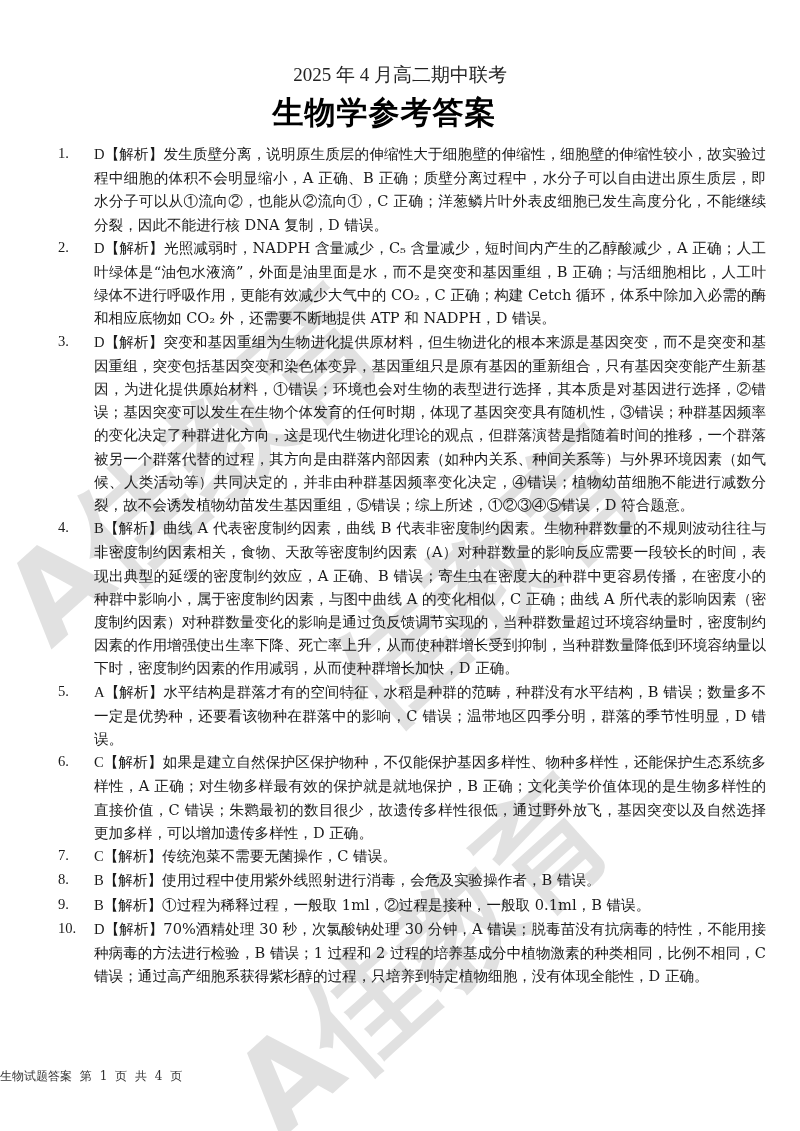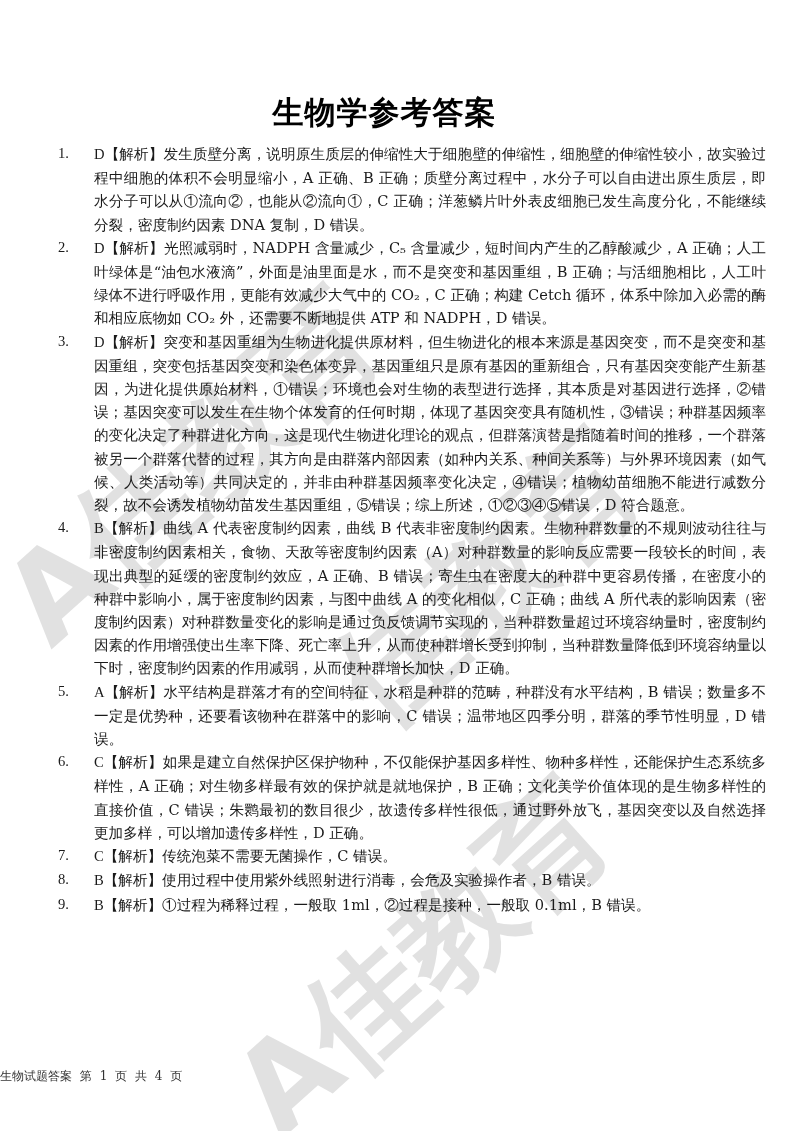--- a/index.html
+++ b/index.html
@@ -45,25 +45,26 @@
 </style>
 </head>
 <body>
 
 <div class="page">
 
   <div class="watermark wm1">A佳教育</div>
   <div class="watermark wm2">佳教育</div>
   <div class="watermark wm3">A佳教育</div>
 
+  <div class="exam-title">2025 年 4 月高二期中联考</div>
   <div class="doc-title">生物学参考答案</div>
 
   <div class="answers">
     <p class="item">
-      <span class="num">1.</span><span class="ans">D</span><span class="tag">【解析】</span><span>发生质壁分离，说明原生质层的伸缩性大于细胞壁的伸缩性，细胞壁的伸缩性较小，故实验过程中细胞的体积不会明显缩小，A 正确、B 正确；质壁分离过程中，水分子可以自由进出原生质层，即水分子可以从①流向②，也能从②流向①，C 正确；洋葱鳞片叶外表皮细胞已发生高度分化，不能继续分裂，密度制约因素 DNA 复制，D 错误。</span>
+      <span class="num">1.</span><span class="ans">D</span><span class="tag">【解析】</span><span>发生质壁分离，说明原生质层的伸缩性大于细胞壁的伸缩性，细胞壁的伸缩性较小，故实验过程中细胞的体积不会明显缩小，A 正确、B 正确；质壁分离过程中，水分子可以自由进出原生质层，即水分子可以从①流向②，也能从②流向①，C 正确；洋葱鳞片叶外表皮细胞已发生高度分化，不能继续分裂，因此不能进行核 DNA 复制，D 错误。</span>
     </p>
     <p class="item">
       <span class="num">2.</span><span class="ans">D</span><span class="tag">【解析】</span><span>光照减弱时，NADPH 含量减少，C₅ 含量减少，短时间内产生的乙醇酸减少，A 正确；人工叶绿体是“油包水液滴”，外面是油里面是水，而不是突变和基因重组，B 正确；与活细胞相比，人工叶绿体不进行呼吸作用，更能有效减少大气中的 CO₂，C 正确；构建 Cetch 循环，体系中除加入必需的酶和相应底物如 CO₂ 外，还需要不断地提供 ATP 和 NADPH，D 错误。</span>
     </p>
     <p class="item">
       <span class="num">3.</span><span class="ans">D</span><span class="tag">【解析】</span><span>突变和基因重组为生物进化提供原材料，但生物进化的根本来源是基因突变，而不是突变和基因重组，突变包括基因突变和染色体变异，基因重组只是原有基因的重新组合，只有基因突变能产生新基因，为进化提供原始材料，①错误；环境也会对生物的表型进行选择，其本质是对基因进行选择，②错误；基因突变可以发生在生物个体发育的任何时期，体现了基因突变具有随机性，③错误；种群基因频率的变化决定了种群进化方向，这是现代生物进化理论的观点，但群落演替是指随着时间的推移，一个群落被另一个群落代替的过程，其方向是由群落内部因素（如种内关系、种间关系等）与外界环境因素（如气候、人类活动等）共同决定的，并非由种群基因频率变化决定，④错误；植物幼苗细胞不能进行减数分裂，故不会诱发植物幼苗发生基因重组，⑤错误；综上所述，①②③④⑤错误，D 符合题意。</span>
     </p>
     <p class="item">
       <span class="num">4.</span><span class="ans">B</span><span class="tag">【解析】</span><span>曲线 A 代表密度制约因素，曲线 B 代表非密度制约因素。生物种群数量的不规则波动往往与非密度制约因素相关，食物、天敌等密度制约因素（A）对种群数量的影响反应需要一段较长的时间，表现出典型的延缓的密度制约效应，A 正确、B 错误；寄生虫在密度大的种群中更容易传播，在密度小的种群中影响小，属于密度制约因素，与图中曲线 A 的变化相似，C 正确；曲线 A 所代表的影响因素（密度制约因素）对种群数量变化的影响是通过负反馈调节实现的，当种群数量超过环境容纳量时，密度制约因素的作用增强使出生率下降、死亡率上升，从而使种群增长受到抑制，当种群数量降低到环境容纳量以下时，密度制约因素的作用减弱，从而使种群增长加快，D 正确。</span>
     </p>
@@ -75,16 +76,19 @@
     </p>
     <p class="item">
       <span class="num">7.</span><span class="ans">C</span><span class="tag">【解析】</span><span>传统泡菜不需要无菌操作，C 错误。</span>
     </p>
     <p class="item">
       <span class="num">8.</span><span class="ans">B</span><span class="tag">【解析】</span><span>使用过程中使用紫外线照射进行消毒，会危及实验操作者，B 错误。</span>
     </p>
     <p class="item">
       <span class="num">9.</span><span class="ans">B</span><span class="tag">【解析】</span><span>①过程为稀释过程，一般取 1ml，②过程是接种，一般取 0.1ml，B 错误。</span>
     </p>
+    <p class="item">
+      <span class="num">10.</span><span class="ans">D</span><span class="tag">【解析】</span><span>70%酒精处理 30 秒，次氯酸钠处理 30 分钟，A 错误；脱毒苗没有抗病毒的特性，不能用接种病毒的方法进行检验，B 错误；1 过程和 2 过程的培养基成分中植物激素的种类相同，比例不相同，C 错误；通过高产细胞系获得紫杉醇的过程，只培养到特定植物细胞，没有体现全能性，D 正确。</span>
+    </p>
   </div>
 
   <div class="footer">生物试题答案 第 1 页 共 4 页</div>
 </div>
 
 </body></html>

